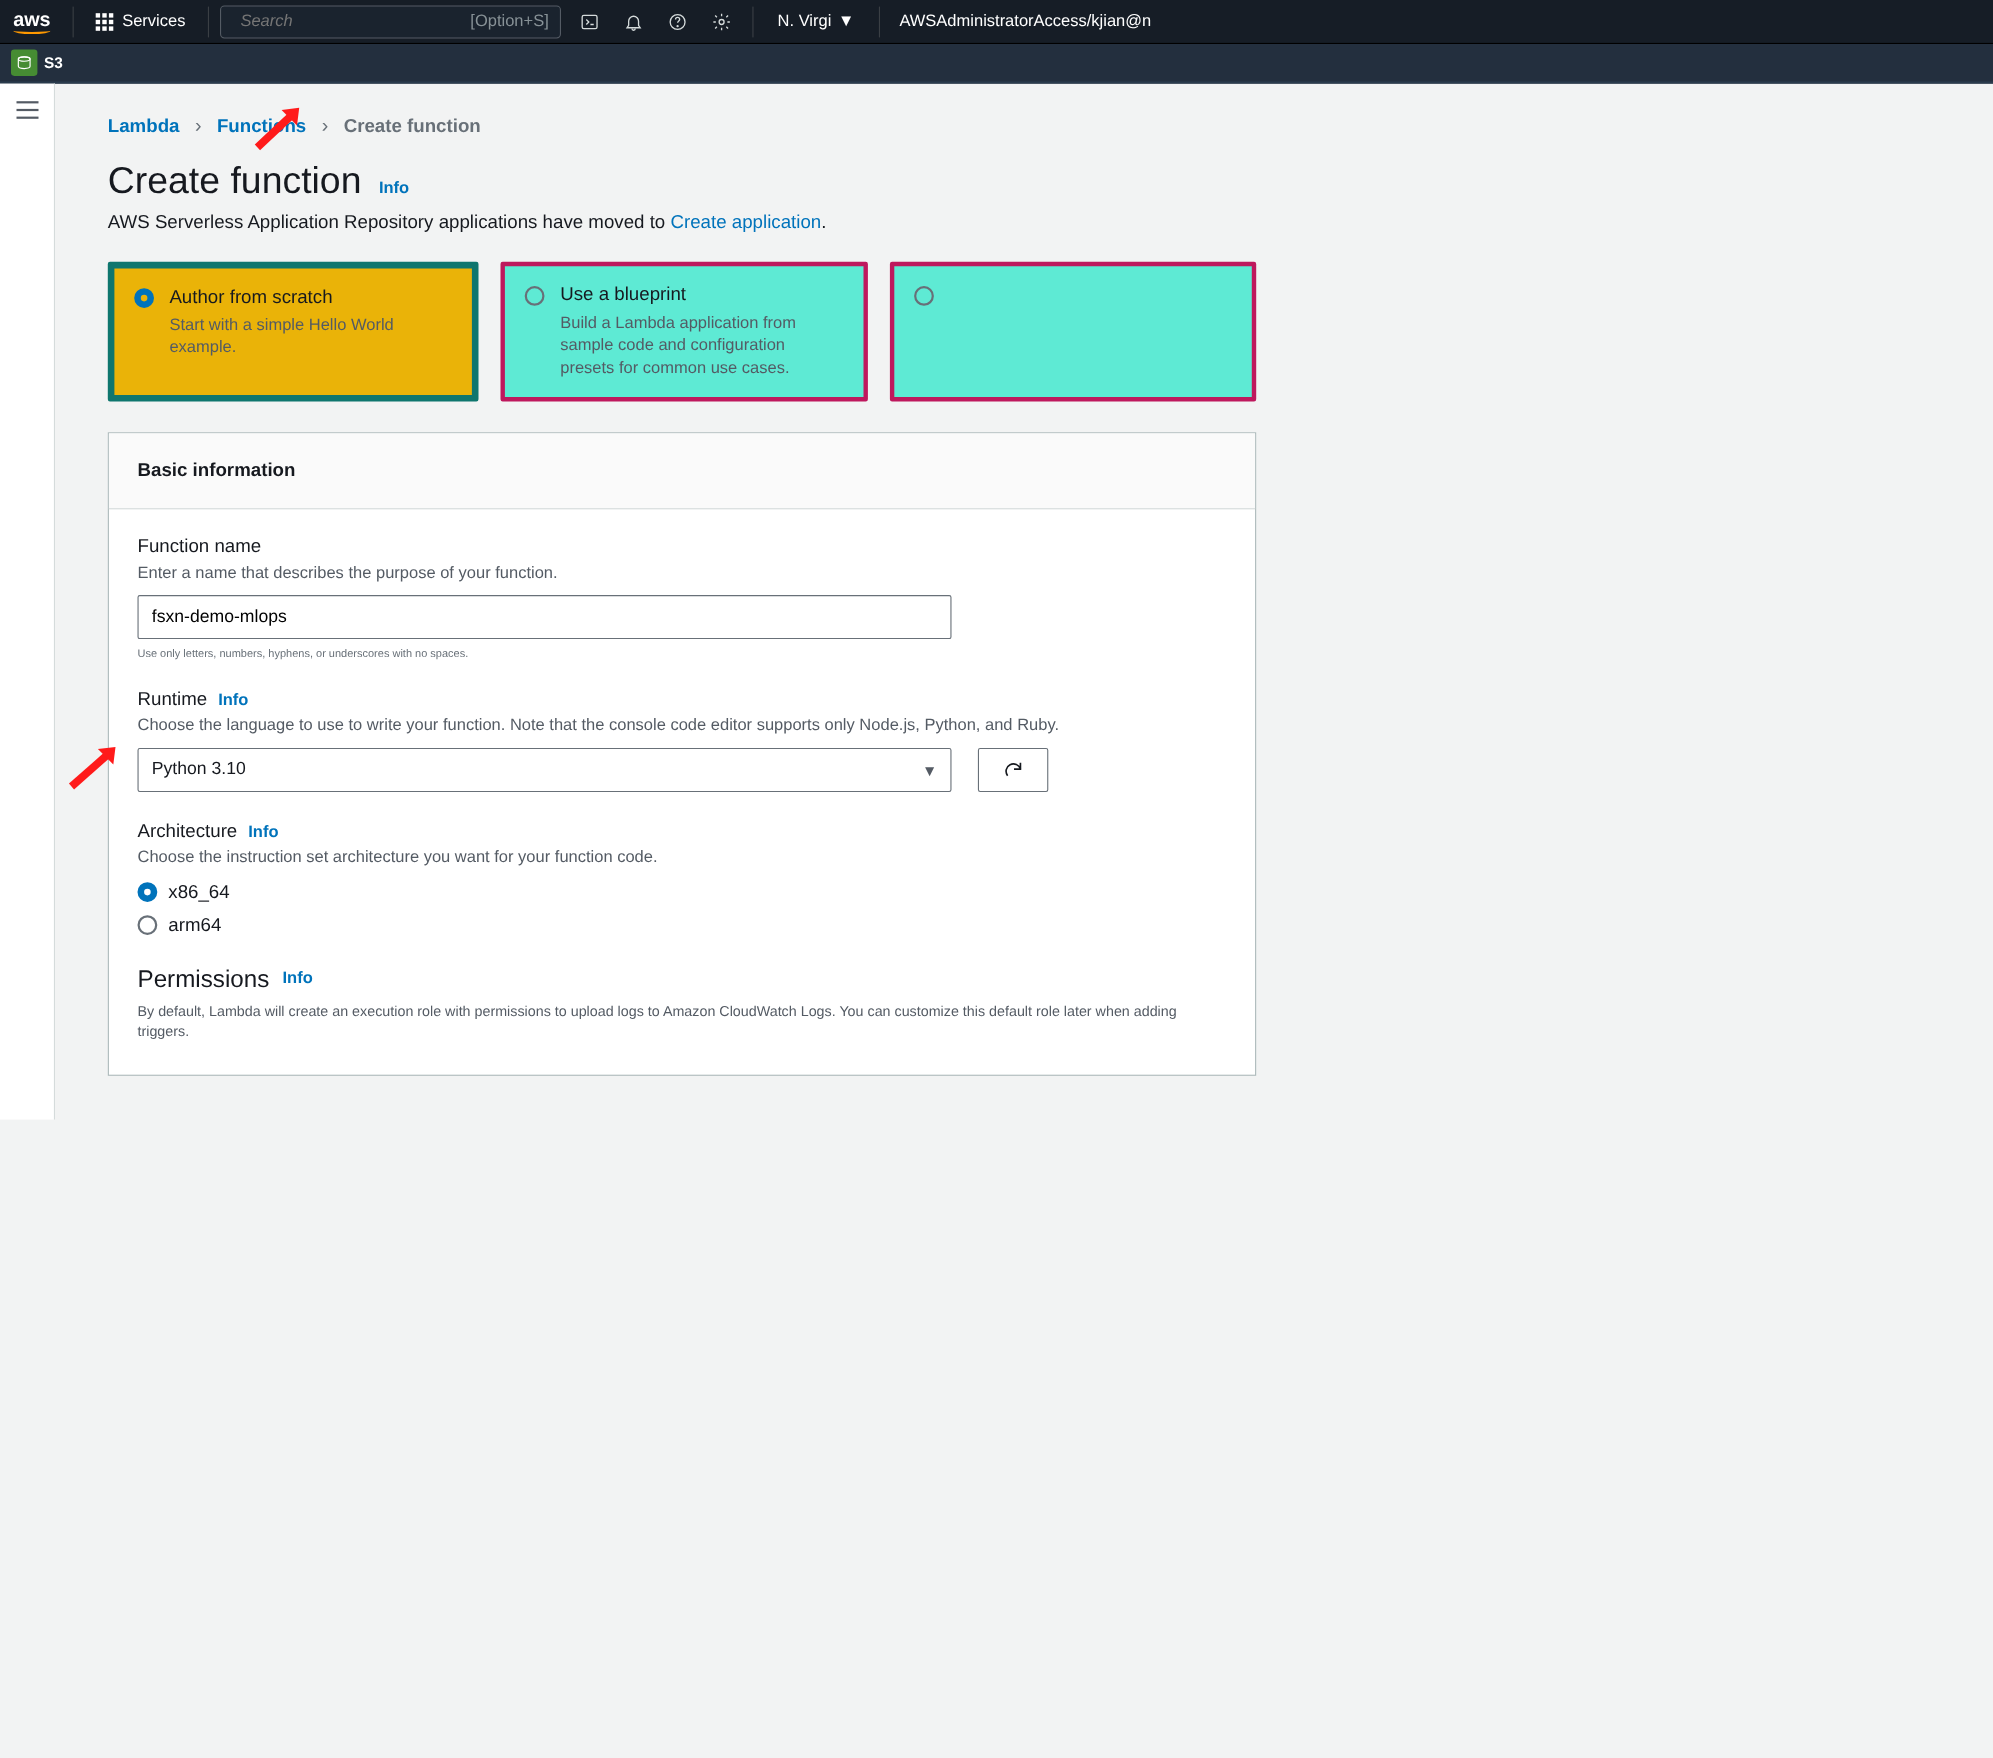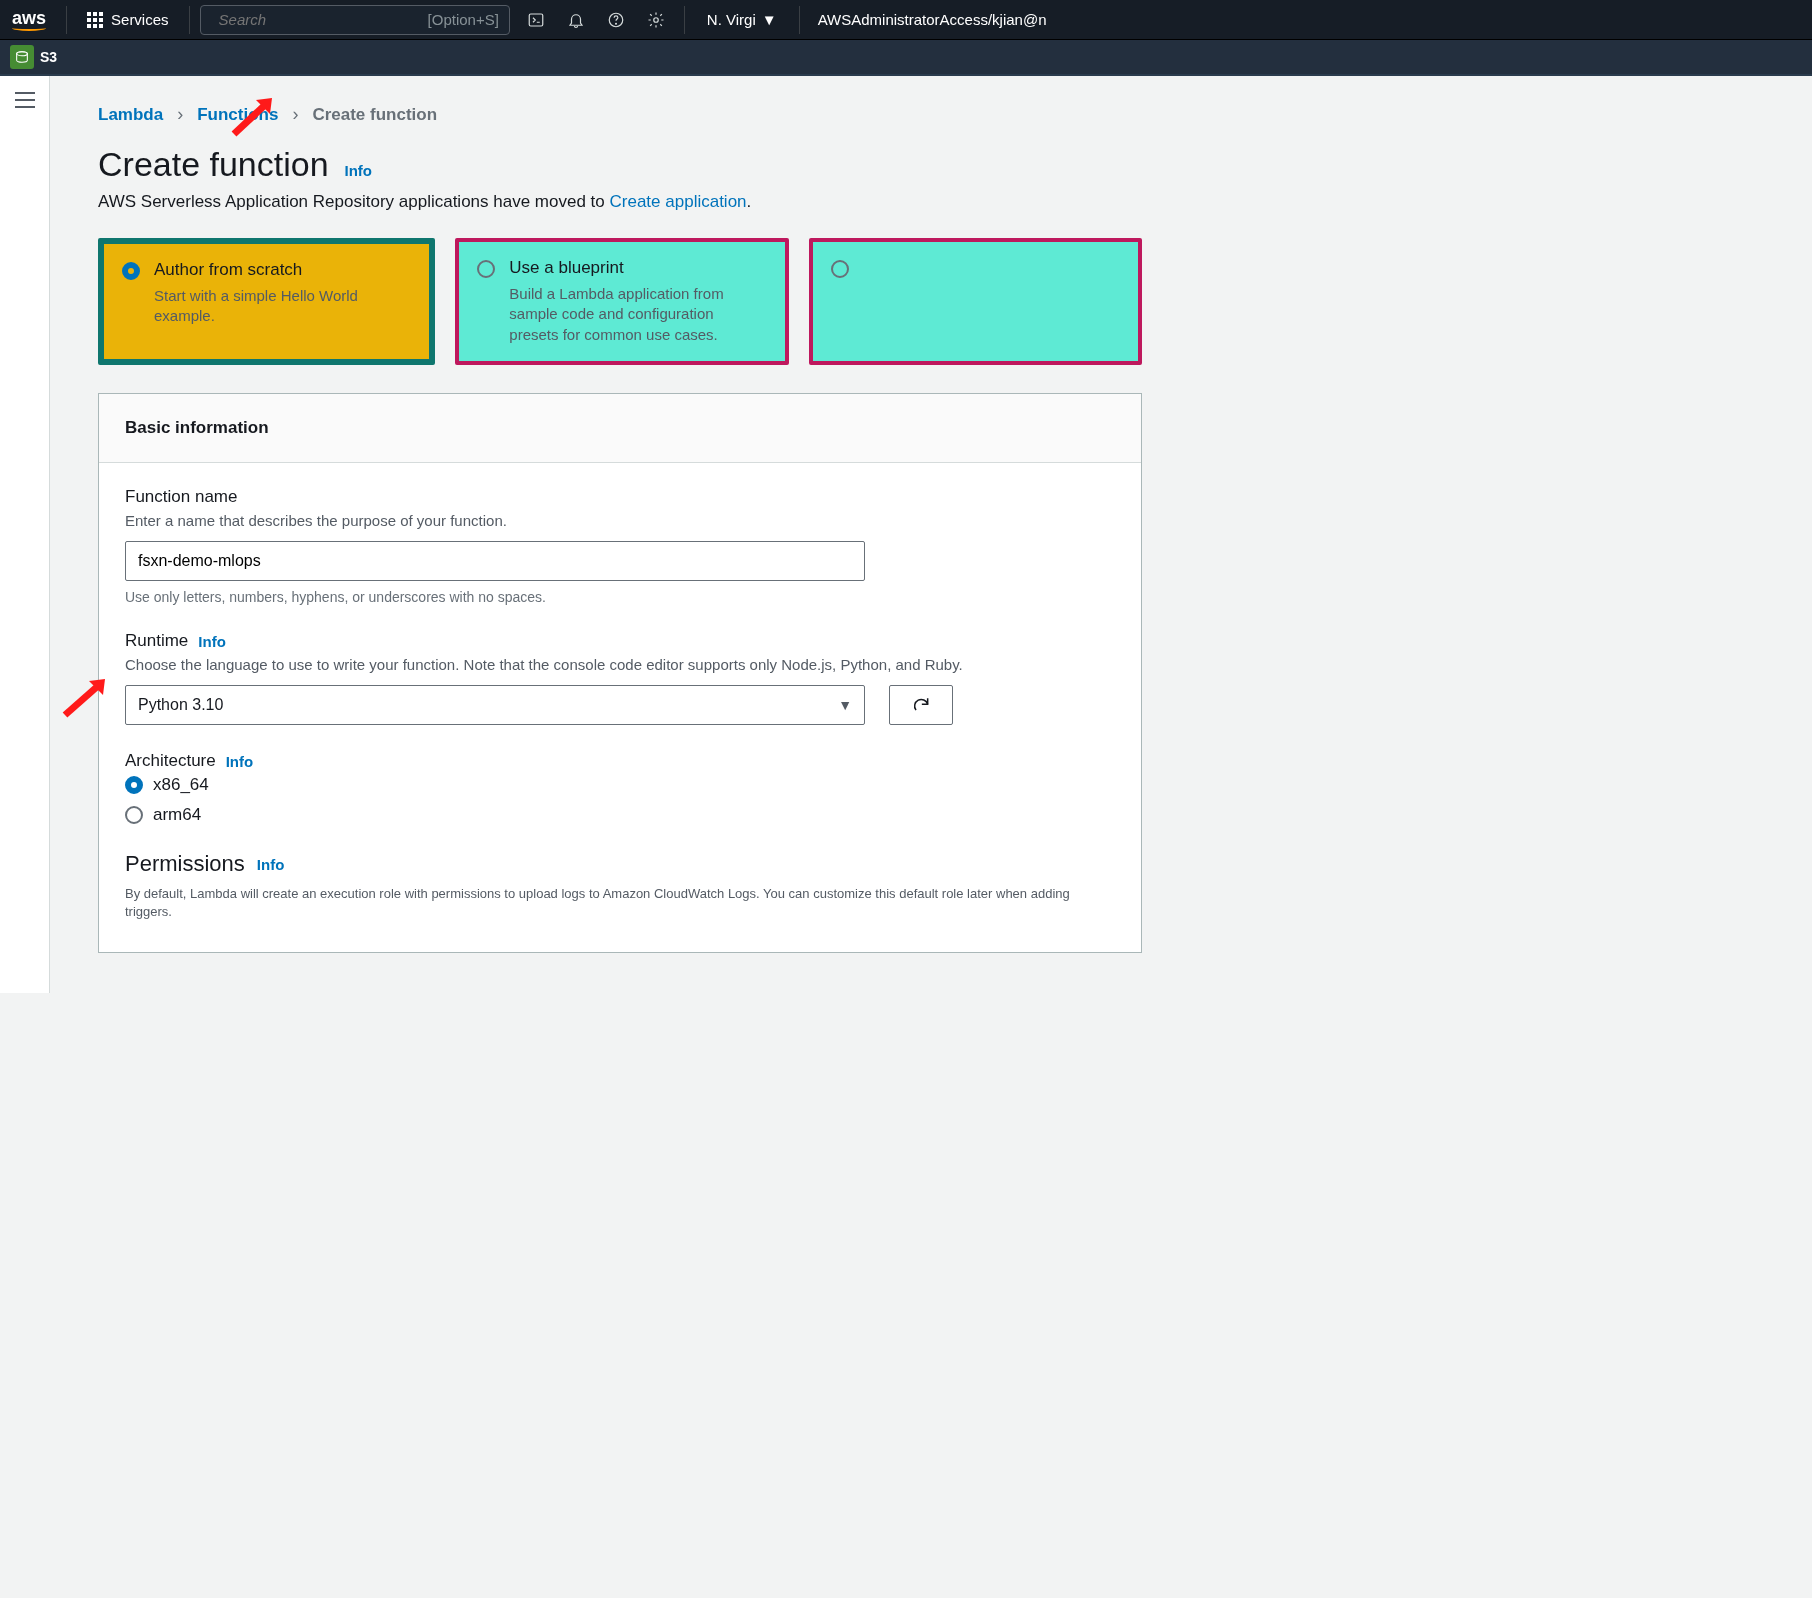--- a/index.html
+++ b/index.html
@@ -106,21 +106,21 @@
     .section-header{padding:24px 26px;border-bottom:1px solid #d5dbdb;background:#fafafa;}
     .section-header h2{font-size:17px;font-weight:700;}
     .section-body{padding:24px 26px;}
     .field{margin-bottom:26px;}
     .field-label{font-size:17px;font-weight:400;color:#16191f;margin-bottom:4px;display:flex;align-items:center;gap:10px;}
     .field-help{font-size:15px;color:#545b64;margin-bottom:10px;line-height:1.35;}
     .text-input{
       width:740px;max-width:100%;height:40px;border:1px solid #687078;border-radius:2px;
       padding:0 12px;font-size:16px;
     }
-    .field-note{font-size:14px;color:#687078;margin-top:8px;}
+    .field-note{font-size:10px;color:#687078;margin-top:8px;}
     .select-row{display:flex;gap:24px;align-items:center;}
     .select{
       width:740px;max-width:100%;height:40px;border:1px solid #687078;border-radius:2px;
       padding:0 12px;font-size:16px;display:flex;align-items:center;justify-content:space-between;
       background:#fff;
     }
     .select .caret{color:#545b64;font-size:14px;}
     .refresh-btn{
       width:64px;height:40px;border:1px solid #687078;background:#fff;border-radius:2px;
       display:flex;align-items:center;justify-content:center;
@@ -302,20 +302,21 @@
         <svg class="arrow" style="left:-40px;top:212px;" width="52" height="44" viewBox="0 0 52 44">
             <path d="M6 40 L40 10" stroke="#ff1a1a" stroke-width="7" fill="none"></path>
             <path d="M30 6 L46 4 L44 20 Z" fill="#ff1a1a"></path>
           </svg>
 
         <div class="field">
           <div class="field-label">
             <span>Architecture</span>
             <a href="#" class="info-link" style="font-size:15px;">Info</a>
           </div>
+          <div class="field-help">Choose the instruction set architecture you want for your function code.</div>
           <div class="radio-item selected">
             <div class="radio2"></div>
             <span>x86_64</span>
           </div>
           <div class="radio-item">
             <div class="radio2"></div>
             <span>arm64</span>
           </div>
         </div>
 

